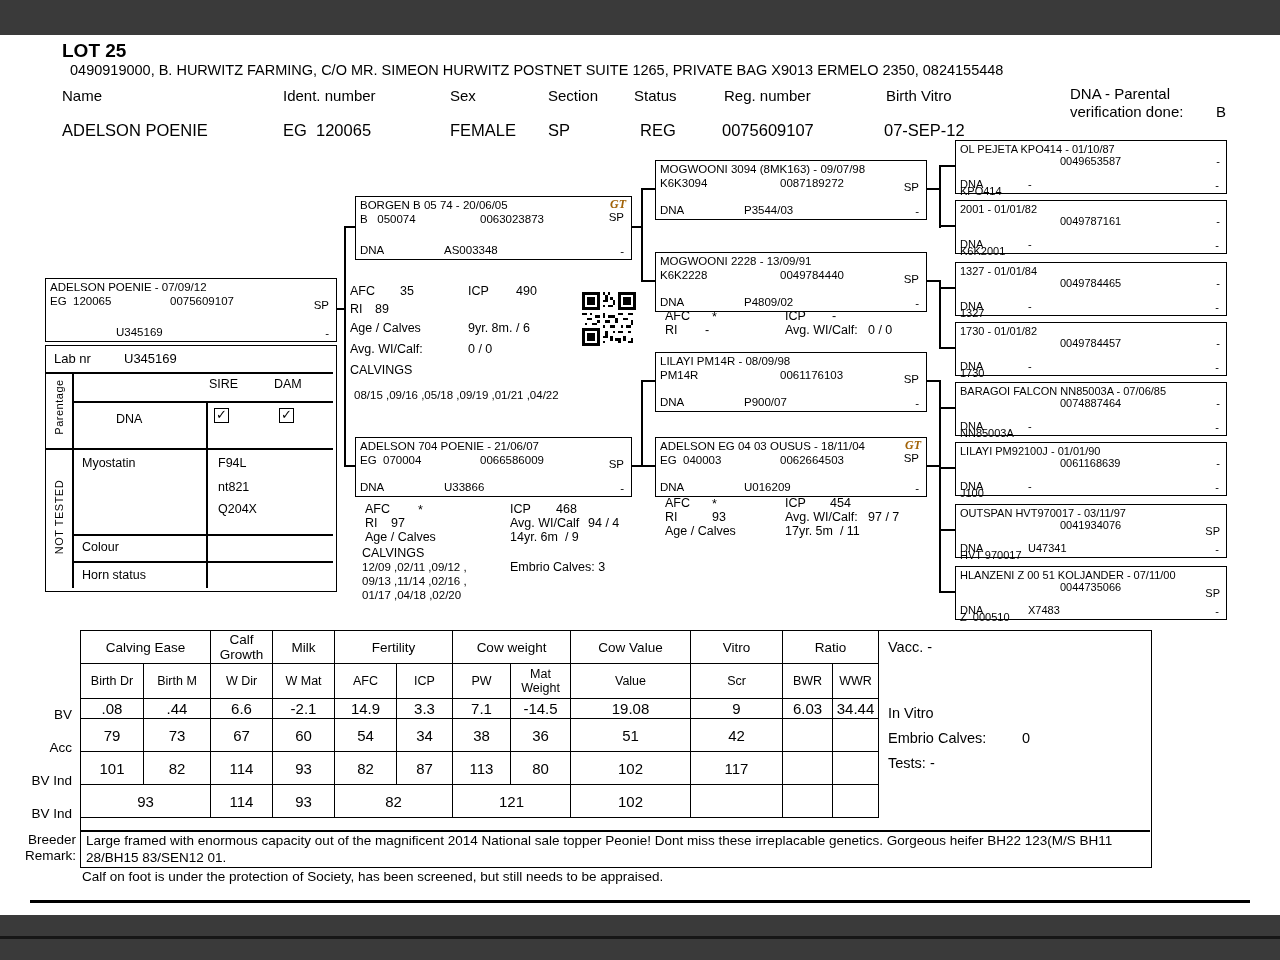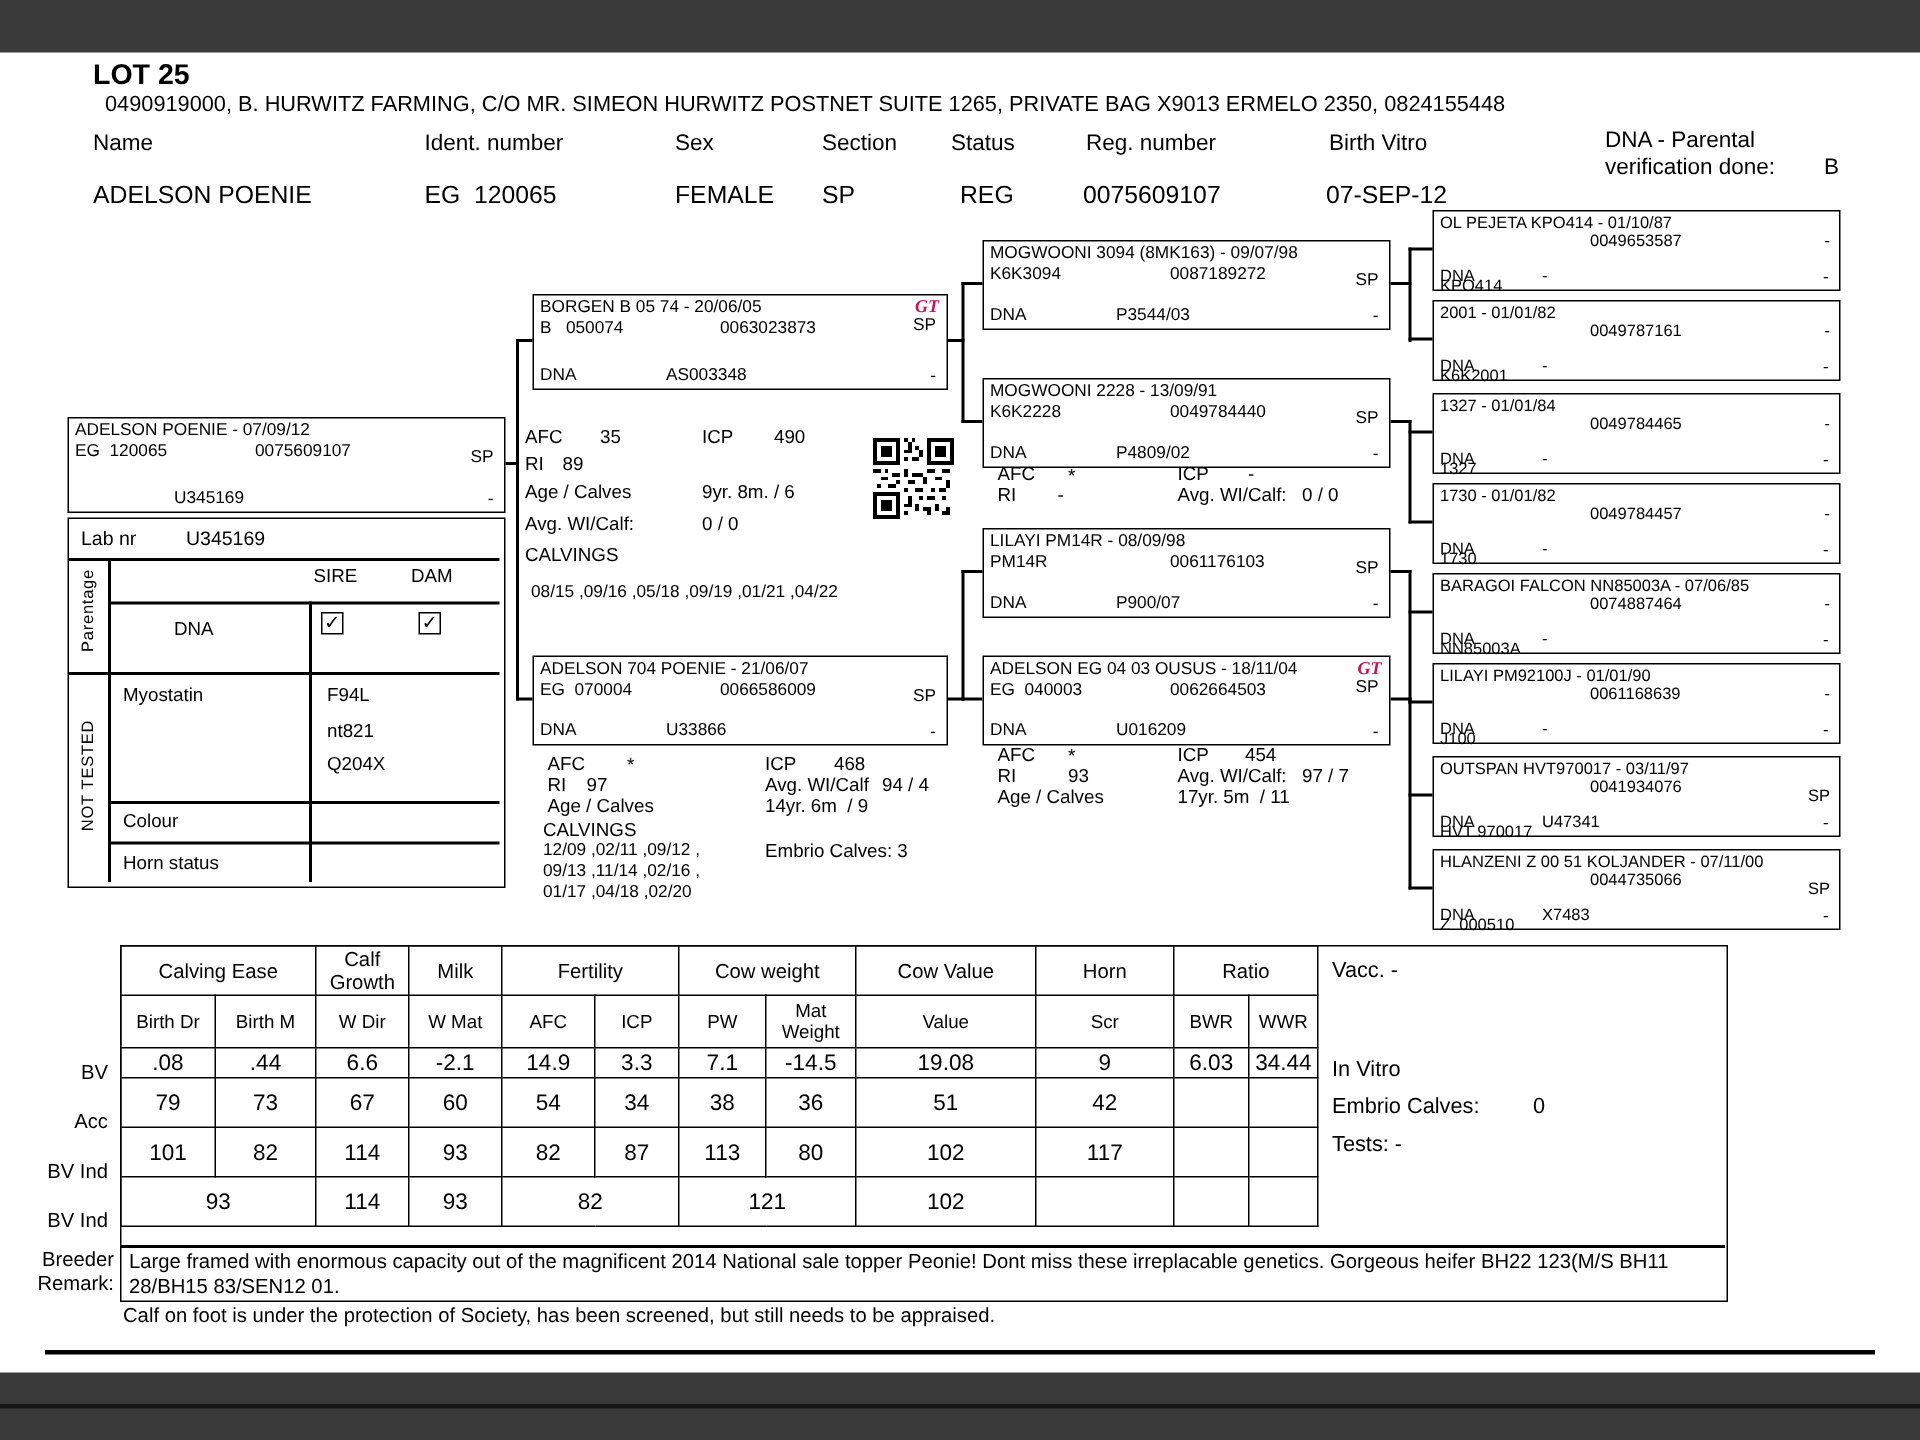--- a/index.html
+++ b/index.html
@@ -12,21 +12,21 @@
   .pbox{position:absolute;border:1.6px solid #000;background:#fff;font-size:11.5px;}
   .pbox span{position:absolute;white-space:pre;}
   .pt{left:4px;top:2px;}
   .idl{left:4px;top:16px;}
   .id2{left:100px;top:16px;padding-left:24px;}
   .spr{right:7px;top:20px;}
   .dashr{right:7px;bottom:2px;}
   .dnal{left:4px;bottom:3px;}
   .dnav{left:88px;bottom:3px;}
   .l3{left:70px;bottom:3px;}
-  .gt{right:5px;top:0;color:#be185d;font-weight:bold;font-style:italic;
+  .gt{right:5px;top:0;color:#a16207;font-weight:bold;font-style:italic;
       font-family:"Liberation Serif",serif;font-size:12px;}
   .gtsp{right:7px;top:14px;}
   .gbox{font-size:11px;}
   .gbox .idl{top:14px;margin-top:30px;}
   .gbox .id2{left:80px;top:14px;}
   .gbox .dnav{left:72px;}
   .gbox .r1{right:6px;top:14px;}
   
   .st{position:absolute;white-space:pre;font-size:12.5px;}
   .sm{font-size:11.5px;}
@@ -406,21 +406,21 @@
         <col style="width:46px">
     </colgroup>
     <tbody>
         <tr class="grow" style="height:33px">
       <td colspan="2">Calving Ease</td>
       <td>Calf Growth</td>
       <td>Milk</td>
       <td colspan="2">Fertility</td>
       <td colspan="2">Cow weight</td>
       <td>Cow Value</td>
-      <td>Horn</td>
+      <td>Vitro</td>
       <td colspan="2">Ratio</td>
     </tr>
     <tr class="chead" style="height:35px">
       <td>Birth Dr</td>
       <td>Birth M</td>
       <td>W Dir</td>
       <td>W Mat</td>
       <td>AFC</td>
       <td>ICP</td>
       <td>PW</td>

